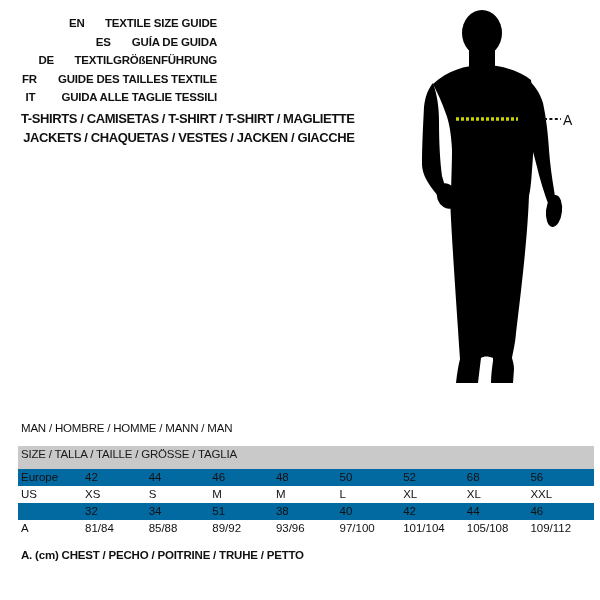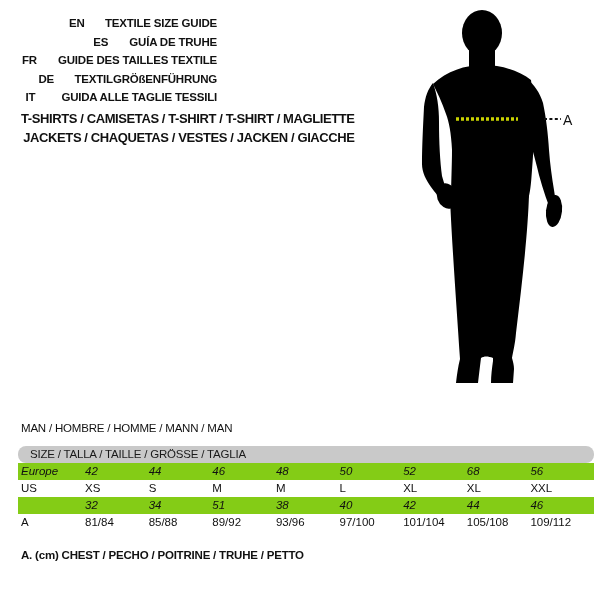--- a/index.html
+++ b/index.html
@@ -14,51 +14,51 @@
   .cat-block{position:absolute;left:21px;top:110px;}
   .cat-line{height:18.5px;line-height:18.5px;font-weight:bold;font-size:13px;letter-spacing:-0.4px;text-align:right;}
   
   .figure-wrap{position:absolute;left:395px;top:0;width:205px;height:400px;}
   .figure-wrap svg{display:block;width:205px;height:400px;}
   
   .section-title{position:absolute;left:21px;top:421px;font-weight:normal;
                  font-size:11.5px;letter-spacing:-0.2px;line-height:14px;}
   
   .size-table{position:absolute;left:18px;top:446px;width:576px;font-size:11.5px;}
-  .size-table-header{height:17px;line-height:17px;background:#c9c9c9;
-                     padding-left:12px;letter-spacing:-0.2px;color:#1a1a1a;border-radius:8px;}
+  .size-table-header{height:23px;line-height:17px;background:#c9c9c9;
+                     padding-left:3px;letter-spacing:-0.2px;color:#1a1a1a;}
   .size-row{display:flex;height:17px;line-height:17px;}
-  .size-row.stripe{background:#84cc16;font-style:italic;}
+  .size-row.stripe{background:#0369a1;}
   .size-row .row-label{width:64px;padding-left:3px;}
   .size-row .cell{flex:1;text-align:left;}
   
   .footnote{position:absolute;left:21px;top:548px;font-weight:bold;
             font-size:11.5px;letter-spacing:-0.2px;line-height:14px;text-align:right;}
 </style>
 </head>
 <body>
 
 <div id="page">
 
   <div class="lang-block">
     <div class="lang-row">
       <span class="lang-code">EN</span>
       <span class="lang-label">TEXTILE SIZE GUIDE</span>
     </div>
     <div class="lang-row">
       <span class="lang-code">ES</span>
-      <span class="lang-label">GUÍA DE TRUHE</span>
+      <span class="lang-label">GUÍA DE GUIDA</span>
+    </div>
+    <div class="lang-row">
+      <span class="lang-code">DE</span>
+      <span class="lang-label">TEXTILGRÖßENFÜHRUNG</span>
     </div>
     <div class="lang-row">
       <span class="lang-code">FR</span>
       <span class="lang-label">GUIDE DES TAILLES TEXTILE</span>
-    </div>
-    <div class="lang-row">
-      <span class="lang-code">DE</span>
-      <span class="lang-label">TEXTILGRÖßENFÜHRUNG</span>
     </div>
     <div class="lang-row">
       <span class="lang-code">IT</span>
       <span class="lang-label">GUIDA ALLE TAGLIE TESSILI</span>
     </div>
   </div>
 
   <div class="cat-block">
     <div class="cat-line">T-SHIRTS / CAMISETAS / T-SHIRT / T-SHIRT / MAGLIETTE</div>
     <div class="cat-line">JACKETS / CHAQUETAS / VESTES / JACKEN / GIACCHE</div>

